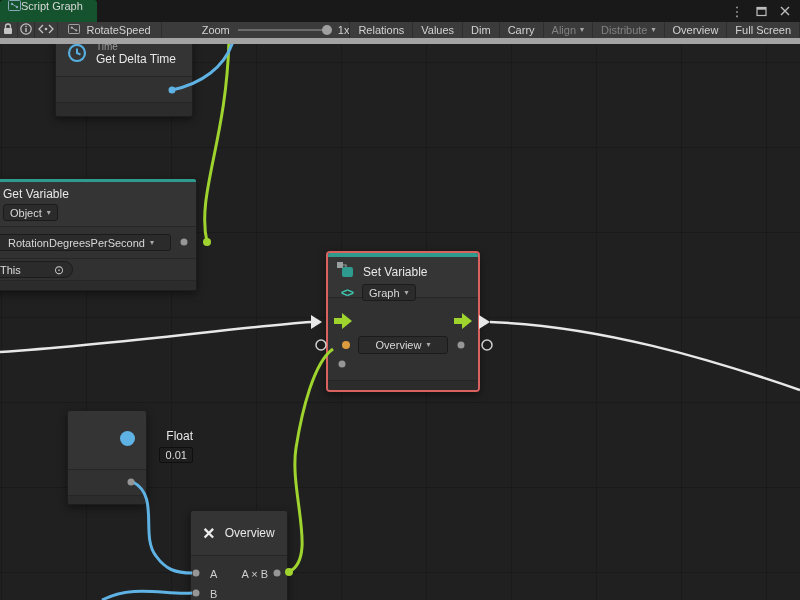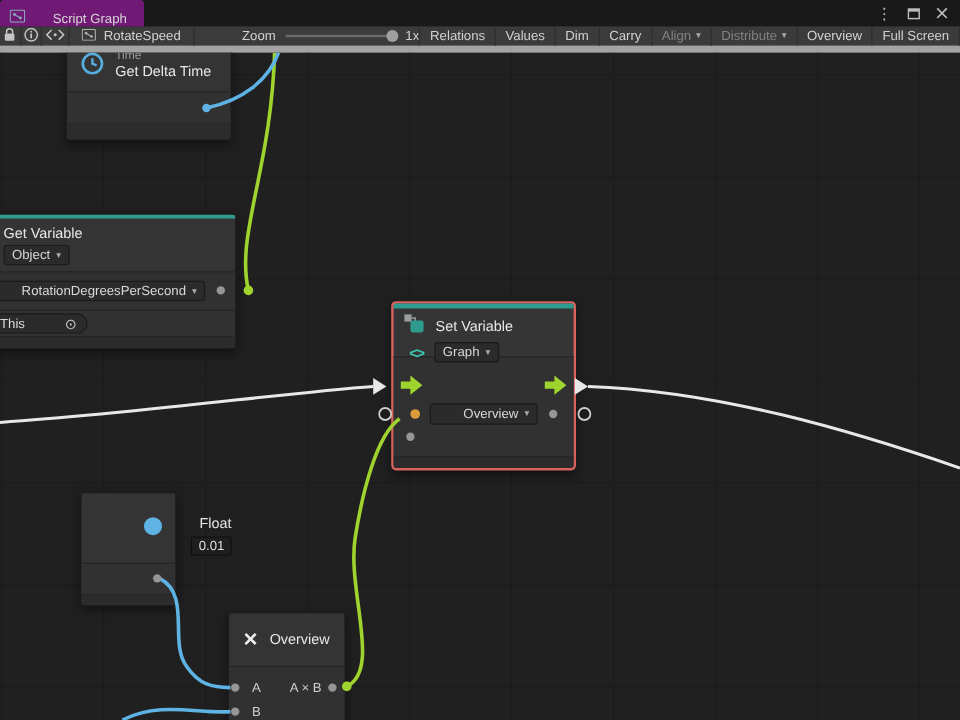--- a/index.html
+++ b/index.html
@@ -2,21 +2,21 @@
 <html style="--lime: #9fd32e; --blue: #5fb2e4; --wire-white: #e8e8e8; --teal: #2f9b8e; --teal-bright: #3ec9b0; --orange: #de9b3e; --selection: #d9625e; --port-gray: #969696;"><head>
 <meta charset="utf-8">
 <style>
   * { box-sizing: border-box; margin: 0; padding: 0; }
   html,body { width:800px; height:600px; overflow:hidden; background:#191919;
               font-family:"Liberation Sans", sans-serif; }
   .window { position:relative; width:800px; height:600px; }
 
   
   .tabbar { height:22px; background:#191919; display:flex; align-items:flex-end; }
-  .tab { height:22px; background:#701a75; display:flex; align-items:flex-end; gap:23px;
+  .tab { height:22px; background:#14532d; display:flex; align-items:flex-start; gap:0;
          padding:0 14px 0 8px; border-radius:3px 3px 0 0; color:#d8d8d8; font-size:11px; }
   .win-controls { margin-left:auto; display:flex; align-items:center; gap:10px;
                   padding-right:8px; height:22px; color:#bdbdbd; }
   .wc { display:flex; align-items:center; justify-content:center; width:14px; height:16px;
         font-size:13px; line-height:1; }
 
   
   .toolbar { height:22px; background:#3b3b3b; border-bottom:6px solid #a3a3a3;
              display:flex; align-items:stretch; font-size:11px; color:#d2d2d2; }
   .tb-btn { display:flex; align-items:center; gap:4px; padding:0 8px;
@@ -47,21 +47,21 @@
 
   
   .node { position:absolute; z-index:5; background:#343434; border:1px solid #1d1d1d;
           border-radius:3px; box-shadow:0 3px 9px rgba(0,0,0,.45); color:#dcdcdc; }
   .n-strip { height:3px; background:var(--teal); border-radius:2px 2px 0 0; }
   .n-title { font-size:12px; color:#e8e8e8; }
   .n-cat { font-size:10px; color:#9b9b9b; }
   .n-row { background:#313131; border-top:1px solid #262626; }
   .n-foot { background:#2c2c2c; border-top:1px solid #262626; height:14px;
             border-radius:0 0 3px 3px; }
-  .dropdown { display:inline-flex; align-items:center; justify-content:flex-end; gap:5px;
+  .dropdown { display:inline-flex; align-items:center; justify-content:center; gap:5px;
               background:#2b2b2b; border:1px solid #1b1b1b; border-radius:3px;
               padding:0 6px; height:17px; font-size:11px; color:#d8d8d8; }
   .dd-text { white-space:nowrap; overflow:hidden; }
 
   
   .node-gdt { left:55px; top:-16px; width:138px; }
   .gdt-head { height:47px; padding:12px 8px 0 10px; display:flex; gap:8px; align-items:flex-start; }
   .gdt-row { height:26px; }
 
   

